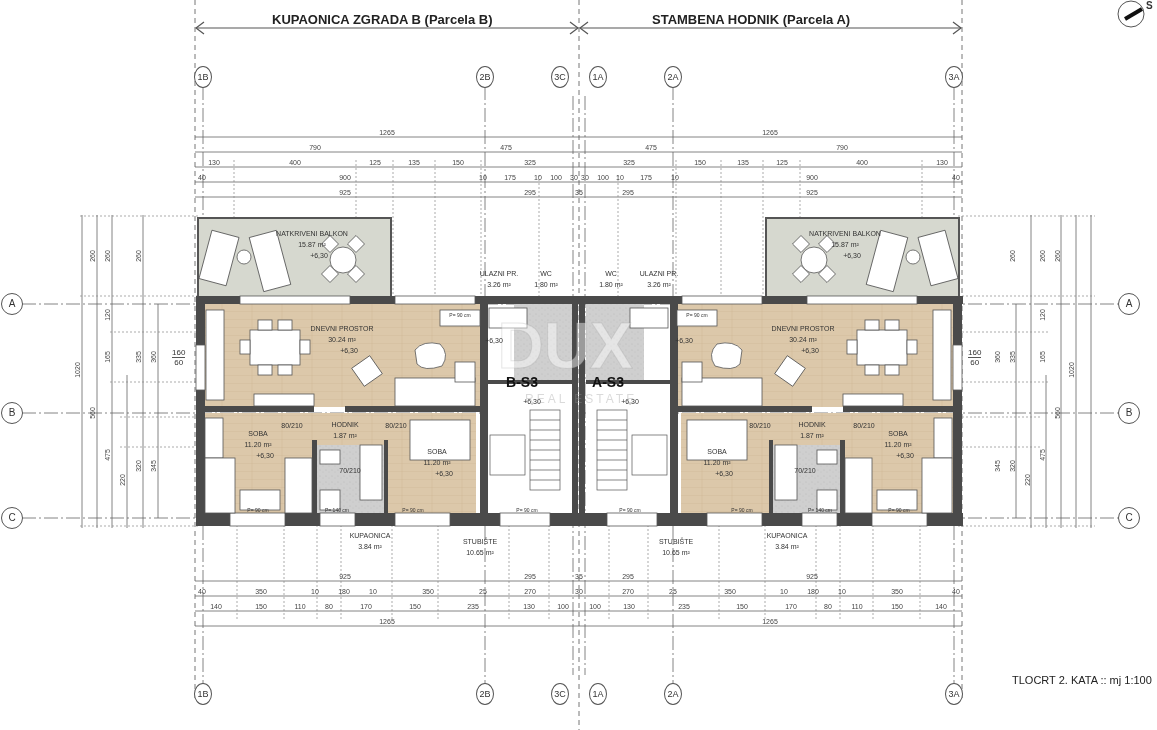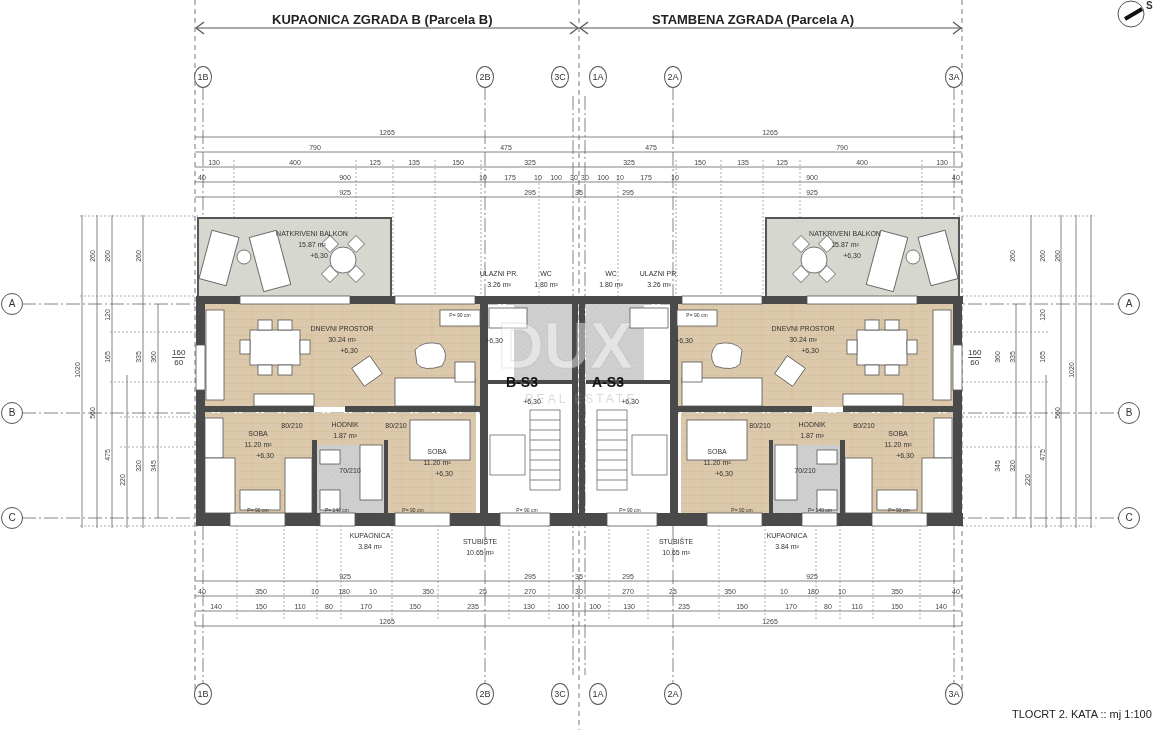--- a/index.html
+++ b/index.html
@@ -289,21 +289,21 @@
     <rect x="632" y="435" width="35" height="40"></rect>
   </g>
 
   <circle cx="1131" cy="14" r="13" fill="none" stroke="#555" stroke-width="1"></circle>
   <line x1="1125" y1="19" x2="1142" y2="9" stroke="#111" stroke-width="4"></line>
 
   <text x="565" y="368" font-size="64" font-weight="bold" fill="#ffffff" fill-opacity="0.45" text-anchor="middle" stroke="#999" stroke-opacity="0.25">DUX</text>
 </svg>
 
 <div class="abs title" style="left:272px;top:12px;">KUPAONICA ZGRADA B (Parcela B)</div>
-<div class="abs title" style="left:652px;top:12px;">STAMBENA ZGRADA (Parcela A)</div>
+<div class="abs title" style="left:652px;top:12px;">STAMBENA HODNIK (Parcela A)</div>
 
 <div class="abs" style="left:1146px;top:0px;font-weight:bold;font-size:10px;">S</div>
 
 <div class="bubble" style="left:203px;top:77px;">1B</div>
 <div class="bubble" style="left:485px;top:77px;">2B</div>
 <div class="bubble" style="left:560px;top:77px;">3C</div>
 <div class="bubble" style="left:598px;top:77px;">1A</div>
 <div class="bubble" style="left:673px;top:77px;">2A</div>
 <div class="bubble" style="left:954px;top:77px;">3A</div>
 
@@ -545,13 +545,13 @@
 <div class="room-lbl" style="left:864px;top:420px;">80/210</div>
 <div class="room-lbl" style="left:805px;top:465px;">70/210</div>
 <div class="room-lbl" style="left:697px;top:310px;font-size:5px;">P= 90 cm</div>
 <div class="room-lbl" style="left:899px;top:505px;font-size:5px;">P= 90 cm</div>
 <div class="room-lbl" style="left:820px;top:505px;font-size:5px;">P= 140 cm</div>
 <div class="room-lbl" style="left:742px;top:505px;font-size:5px;">P= 90 cm</div>
 <div class="room-lbl" style="left:630px;top:505px;font-size:5px;">P= 90 cm</div>
 
 <div class="abs" style="left:525px;top:392px;font-size:12px;letter-spacing:3px;color:rgba(150,150,150,0.35);">REAL ESTATE</div>
 
-<div class="abs caption" style="left:1012px;top:708px;">TLOCRT 2. KATA :: mj 1:100</div>
+<div class="abs caption" style="left:1012px;top:674px;">TLOCRT 2. KATA :: mj 1:100</div>
 
 </body></html>

